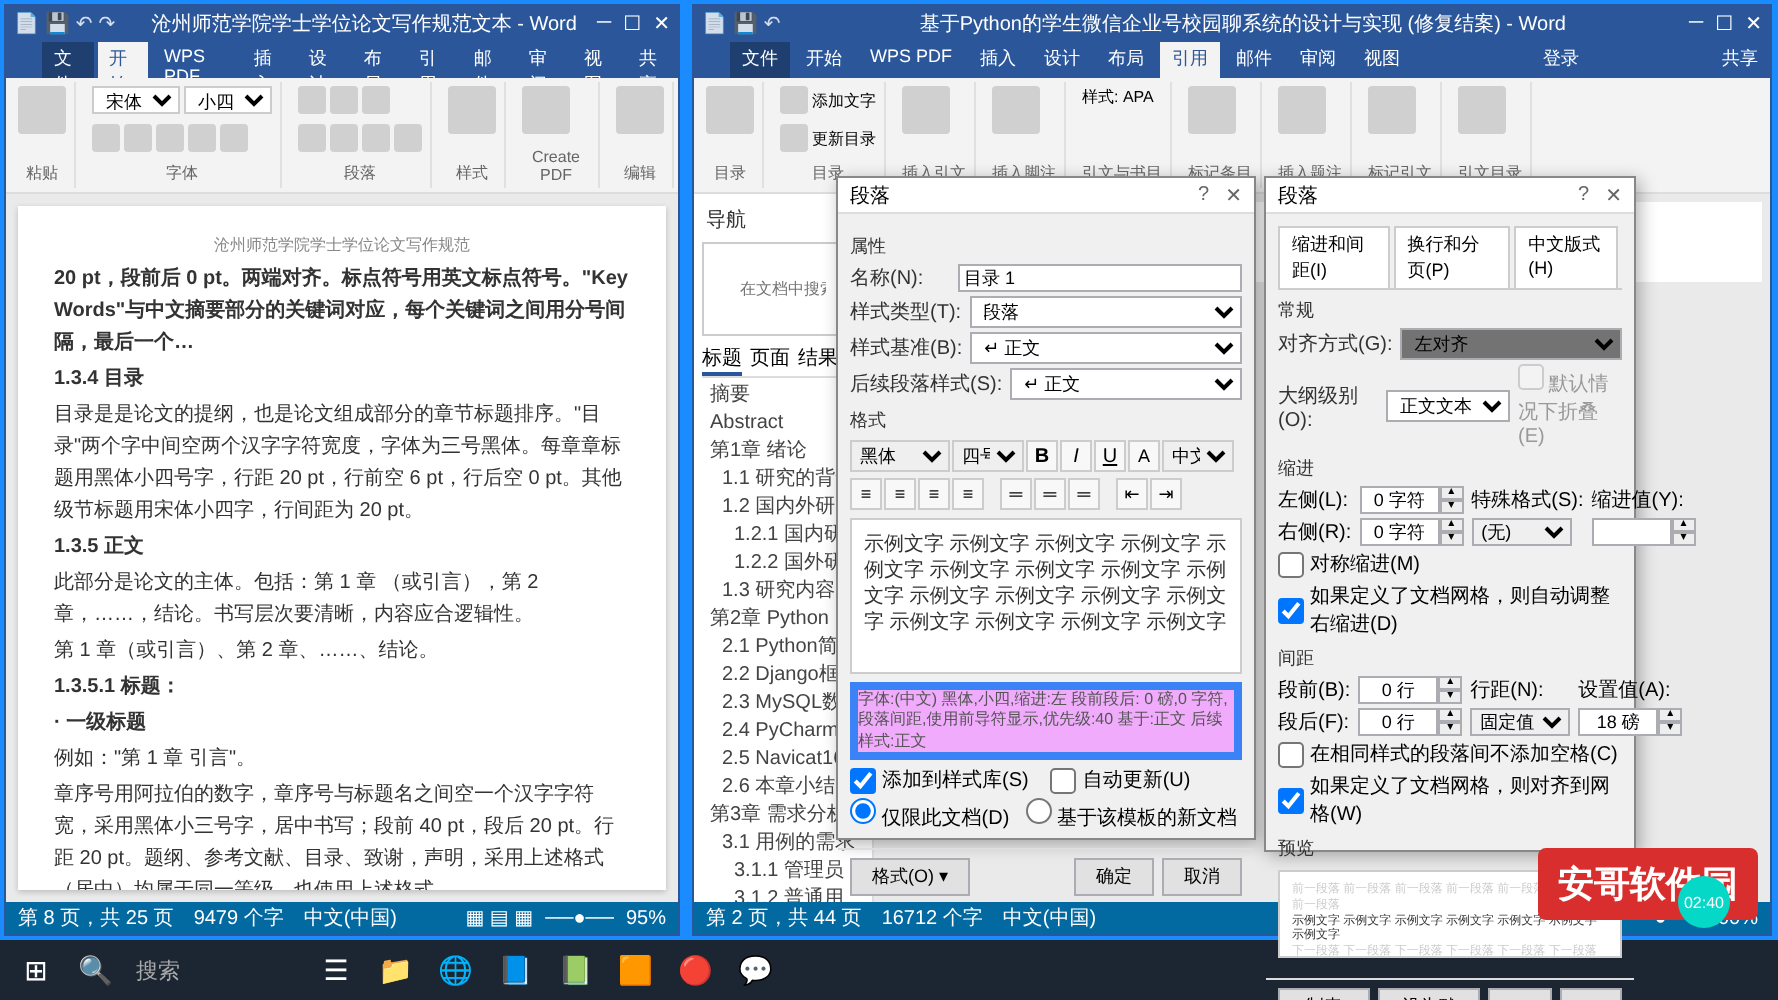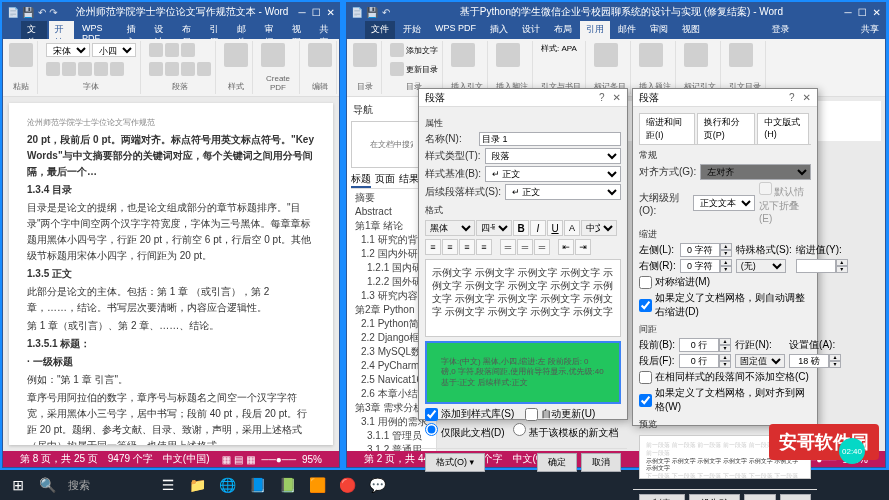--- a/index.html
+++ b/index.html
@@ -29,25 +29,25 @@
 .ribbon{height:58px;background:#f3f3f3;border-bottom:1px solid #ddd;display:flex;padding:2px;gap:4px;overflow:hidden}
 .rgroup{display:flex;flex-direction:column;justify-content:space-between;padding:2px 4px;border-right:1px solid #e0e0e0}
 .rgroup .row{display:flex;gap:2px;align-items:center}
 .ricon{width:14px;height:14px;background:#d0d0d0;border-radius:2px;display:inline-block}
 .ricon.big{width:24px;height:24px}
 .rlabel{font-size:8px;color:#666;text-align:center}
 .fontsel{border:1px solid #ccc;padding:1px 2px;font-size:9px;background:#fff;min-width:40px;height:14px}
 
 .doc-area{flex:1;background:#eaeaea;overflow:hidden;position:relative}
 .page{background:#fff;margin:6px;padding:14px 18px;box-shadow:0 1px 3px rgba(0,0,0,.2);font-size:9px;line-height:1.6;color:#333;height:calc(100% - 12px);overflow:hidden}
-.page .hdr{text-align:left;color:#888;font-size:8px;margin-bottom:0}
+.page .hdr{text-align:center;color:#888;font-size:8px;margin-bottom:0}
 .page p{margin:2px 0}
 .page .h{font-weight:bold}
 
-.statusbar{height:16px;background:#be185d;color:#fff;font-size:8px;display:flex;align-items:center;padding:0 17px;gap:10px}
+.statusbar{height:16px;background:#0369a1;color:#fff;font-size:8px;display:flex;align-items:center;padding:0 6px;gap:10px}
 .statusbar .right{margin-left:auto;display:flex;gap:6px;align-items:center}
 
 .navpane{position:absolute;left:0;top:0;width:90px;bottom:0;background:#fff;border-right:1px solid #ddd;padding:4px;overflow:hidden}
 .navpane .navttl{font-size:11px;color:#333;padding:2px;display:flex;justify-content:space-between}
 .navpane input{width:100%;border:1px solid #ccc;padding:18px;font-size:8px;margin:2px 0}
 .navpane .tree{font-size:8px;color:#444;line-height:1.4}
 .navpane .tree div{padding-left:4px;overflow:hidden;white-space:nowrap}
 .navpane .tree .l2{padding-left:10px}
 .navpane .tree .l3{padding-left:16px}
 
@@ -69,21 +69,21 @@
 .dlg-body .preview{border:1px solid #ccc;background:#fff;height:78px;margin:4px 0;padding:6px;font-size:7px;color:#888;line-height:1.3;overflow:hidden}
 .dlg-body .preview .sample{color:#333}
 .dlg-body .toolbar{display:flex;gap:1px;margin:3px 0;flex-wrap:wrap}
 .dlg-body .toolbar .tbtn{width:16px;height:16px;border:1px solid #ccc;background:#f8f8f8;display:flex;align-items:center;justify-content:center;font-size:9px}
 .dlg-body .toolbar select{border:1px solid #ccc;font-size:9px;height:16px}
 .dlg-body .radio-row{display:flex;gap:8px;margin:2px 0}
 .dlg-body .chk{margin:2px 0;display:flex;align-items:center;gap:3px}
 .dlg-buttons{display:flex;justify-content:flex-end;gap:4px;padding:4px 6px;border-top:1px solid #ddd}
 .dlg-buttons button{padding:2px 10px;border:1px solid #abadb3;background:#e1e1e1;font-size:9px}
 .dlg-buttons button:first-child{margin-right:auto}
-.desc-box{border:2px solid #3b82f6;background:#22c55e;padding:14px;font-size:8px;color:#555;line-height:1.3;margin:3px 0}
+.desc-box{border:4px solid #3b82f6;background:#f0abfc;padding:0;font-size:8px;color:#555;line-height:1.3;margin:3px 0}
 .spin{display:flex}
 .spin input{width:40px;border:1px solid #abadb3;text-align:center;font-size:9px}
 .spin .sb{width:12px;display:flex;flex-direction:column}
 .spin .sb span{height:7px;border:1px solid #abadb3;background:#eee;font-size:6px;text-align:center;line-height:5px}
 .grid2{display:grid;grid-template-columns:auto 52px auto 52px;gap:2px 4px;align-items:center;font-size:9px}
 .grid2 label{white-space:nowrap}
 .grid2 select{border:1px solid #abadb3;font-size:9px;width:50px}
 </style>
 </head>
 <body>

